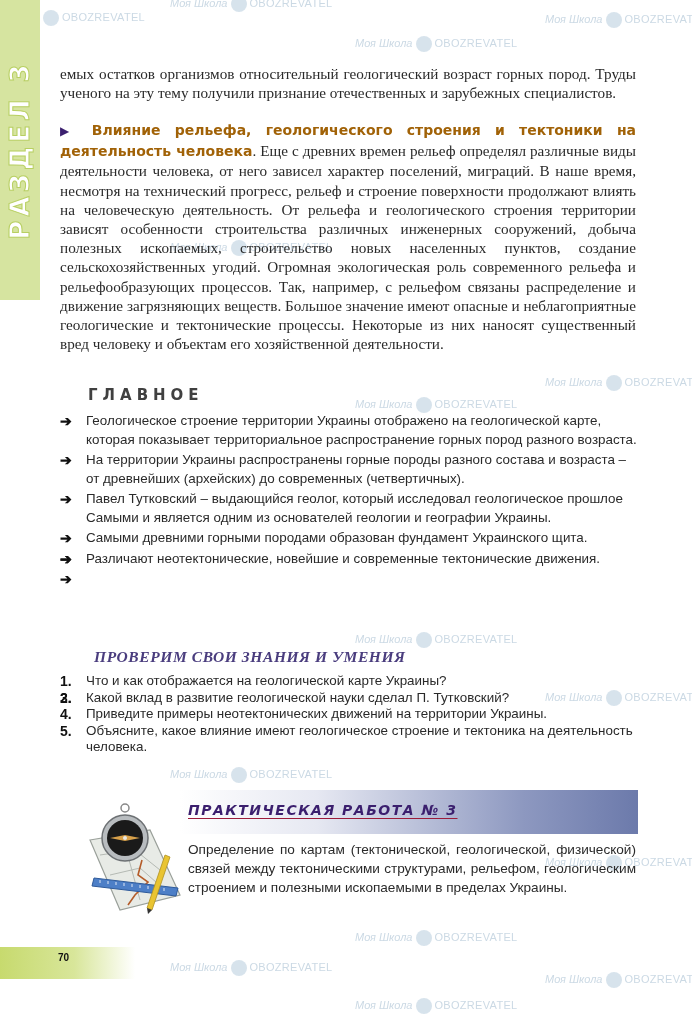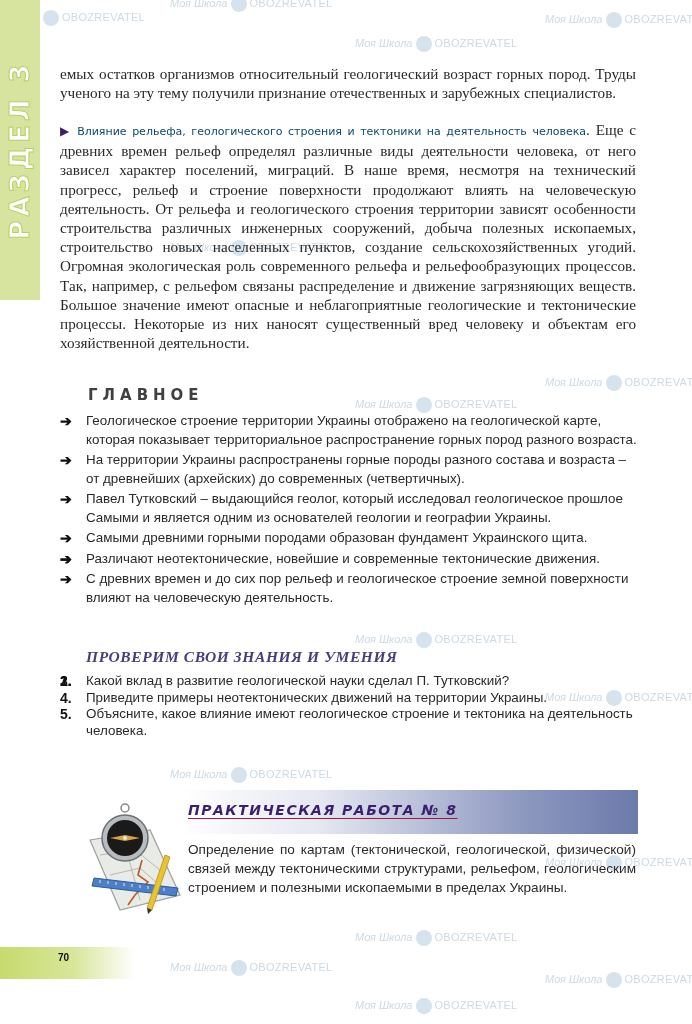--- a/index.html
+++ b/index.html
@@ -26,40 +26,40 @@
     -webkit-text-stroke: 1px #b8cf62;
   }
   .body-text {
     position: absolute; left: 60px; width: 576px;
     font-family: "Liberation Serif", serif;
     font-size: 15.2px; line-height: 19.2px; text-align: justify; color: #2a2a2a;
   }
   .p1 { top: 64px; }
   .p2 { top: 120px; }
   .lead {
-    font-family: "DejaVu Sans", sans-serif; font-weight: normal; color: #0c4a6e;
-    font-size: 11px;
+    font-family: "DejaVu Sans", sans-serif; font-weight: bold; color: #a16207;
+    font-size: 14px;
   }
   .lead-marker { color: #3b1f6e; font-size: 12px; }
   .glavnoe {
     position: absolute; left: 88px; top: 386px;
     font-family: "DejaVu Sans", sans-serif; font-weight: bold; font-size: 15px;
     letter-spacing: 5px; color: #404040;
   }
   .bullets {
     position: absolute; left: 60px; top: 412px; width: 578px;
     list-style: none; margin: 0; padding: 0;
     font-family: "Liberation Sans", sans-serif; font-size: 13.4px; line-height: 18.5px; color: #2a2a2a;
   }
   .bullets li { position: relative; padding-left: 26px; margin-bottom: 2px; }
   .bullets .arr {
     position: absolute; left: 0; top: 0; font-weight: bold; color: #111; font-size: 14px;
   }
   .check-title {
-    position: absolute; left: 86px; top: 648px;
+    position: absolute; left: 94px; top: 648px;
     font-family: "Liberation Serif", serif; font-style: italic; font-weight: bold;
     font-size: 15.5px; letter-spacing: 0.6px; color: #4a3d7e;
   }
   .questions {
     position: absolute; left: 60px; top: 673px; width: 580px;
     list-style: none; margin: 0; padding: 0;
     font-family: "Liberation Sans", sans-serif; font-size: 13.4px; line-height: 16.6px; color: #2a2a2a;
   }
   .questions li { position: relative; padding-left: 26px; }
   .questions .num { position: absolute; left: 0; top: 0; font-weight: bold; color: #111; font-size: 14px; }
@@ -130,34 +130,34 @@
 </p>
 
 <div class="glavnoe">ГЛАВНОЕ</div>
 <ul class="bullets">
   <li><span class="arr">➔</span><span>Геологическое строение территории Украины отображено на геологической карте, которая показывает территориальное распространение горных пород разного возраста.</span></li>
   <li><span class="arr">➔</span><span>На территории Украины распространены горные породы разного состава и возраста – от древнейших (архейских) до современных (четвертичных).</span></li>
   <li><span class="arr">➔</span><span>Павел Тутковский – выдающийся геолог, который исследовал геологическое прошлое Самыми и является одним из основателей геологии и географии Украины.</span></li>
   <li><span class="arr">➔</span><span>Самыми древними горными породами образован фундамент Украинского щита.</span></li>
   <li><span class="arr">➔</span></li>
   <li><span class="arr">➔</span><span>Различают неотектонические, новейшие и современные тектонические движения.</span></li>
-  <li><span class="arr">➔</span><span>С древних времен и до сих пор рельеф и геологическое строение земной поверхности влияют на человеческую деятельность.</span></li>
+  <li><span class="arr">➔</span></li>
 </ul>
 
 <div class="check-title">ПРОВЕРИМ СВОИ ЗНАНИЯ И УМЕНИЯ</div>
 <ol class="questions">
-  <li><span class="num">1.</span></li>
+  <li><span class="num">1.</span><span>Что и как отображается на геологической карте Украины?</span></li>
   <li><span class="num">2.</span></li>
   <li><span class="num">3.</span><span>Какой вклад в развитие геологической науки сделал П. Тутковский?</span></li>
   <li><span class="num">4.</span><span>Приведите примеры неотектонических движений на территории Украины.</span></li>
   <li><span class="num">5.</span><span>Объясните, какое влияние имеют геологическое строение и тектоника на деятельность человека.</span></li>
 </ol>
 
 <div class="prac-bar"></div>
-<div class="prac-title">ПРАКТИЧЕСКАЯ РАБОТА № 8</div>
+<div class="prac-title">ПРАКТИЧЕСКАЯ РАБОТА № 3</div>
 <div class="prac-img">
   <svg width="110" height="115" viewBox="0 0 110 115">
 
     <polygon points="10,40 70,30 100,95 40,110" fill="#e8ebe6" stroke="#9aa09a" stroke-width="1.2"></polygon>
     <path d="M20,55 L55,50 L80,70 M30,75 L60,68 L85,90 M45,45 L60,100" stroke="#b5bab4" stroke-width="1" fill="none"></path>
     <path d="M62,60 L58,75 L68,82 L55,95 L48,105" stroke="#b45c2a" stroke-width="1.6" fill="none"></path>
 
     <circle cx="45" cy="8" r="4" fill="none" stroke="#888" stroke-width="1.5"></circle>
     <circle cx="45" cy="38" r="23" fill="#b8bcbf" stroke="#6d7174" stroke-width="1.5"></circle>
     <circle cx="45" cy="38" r="18" fill="#1a1a1a"></circle>

